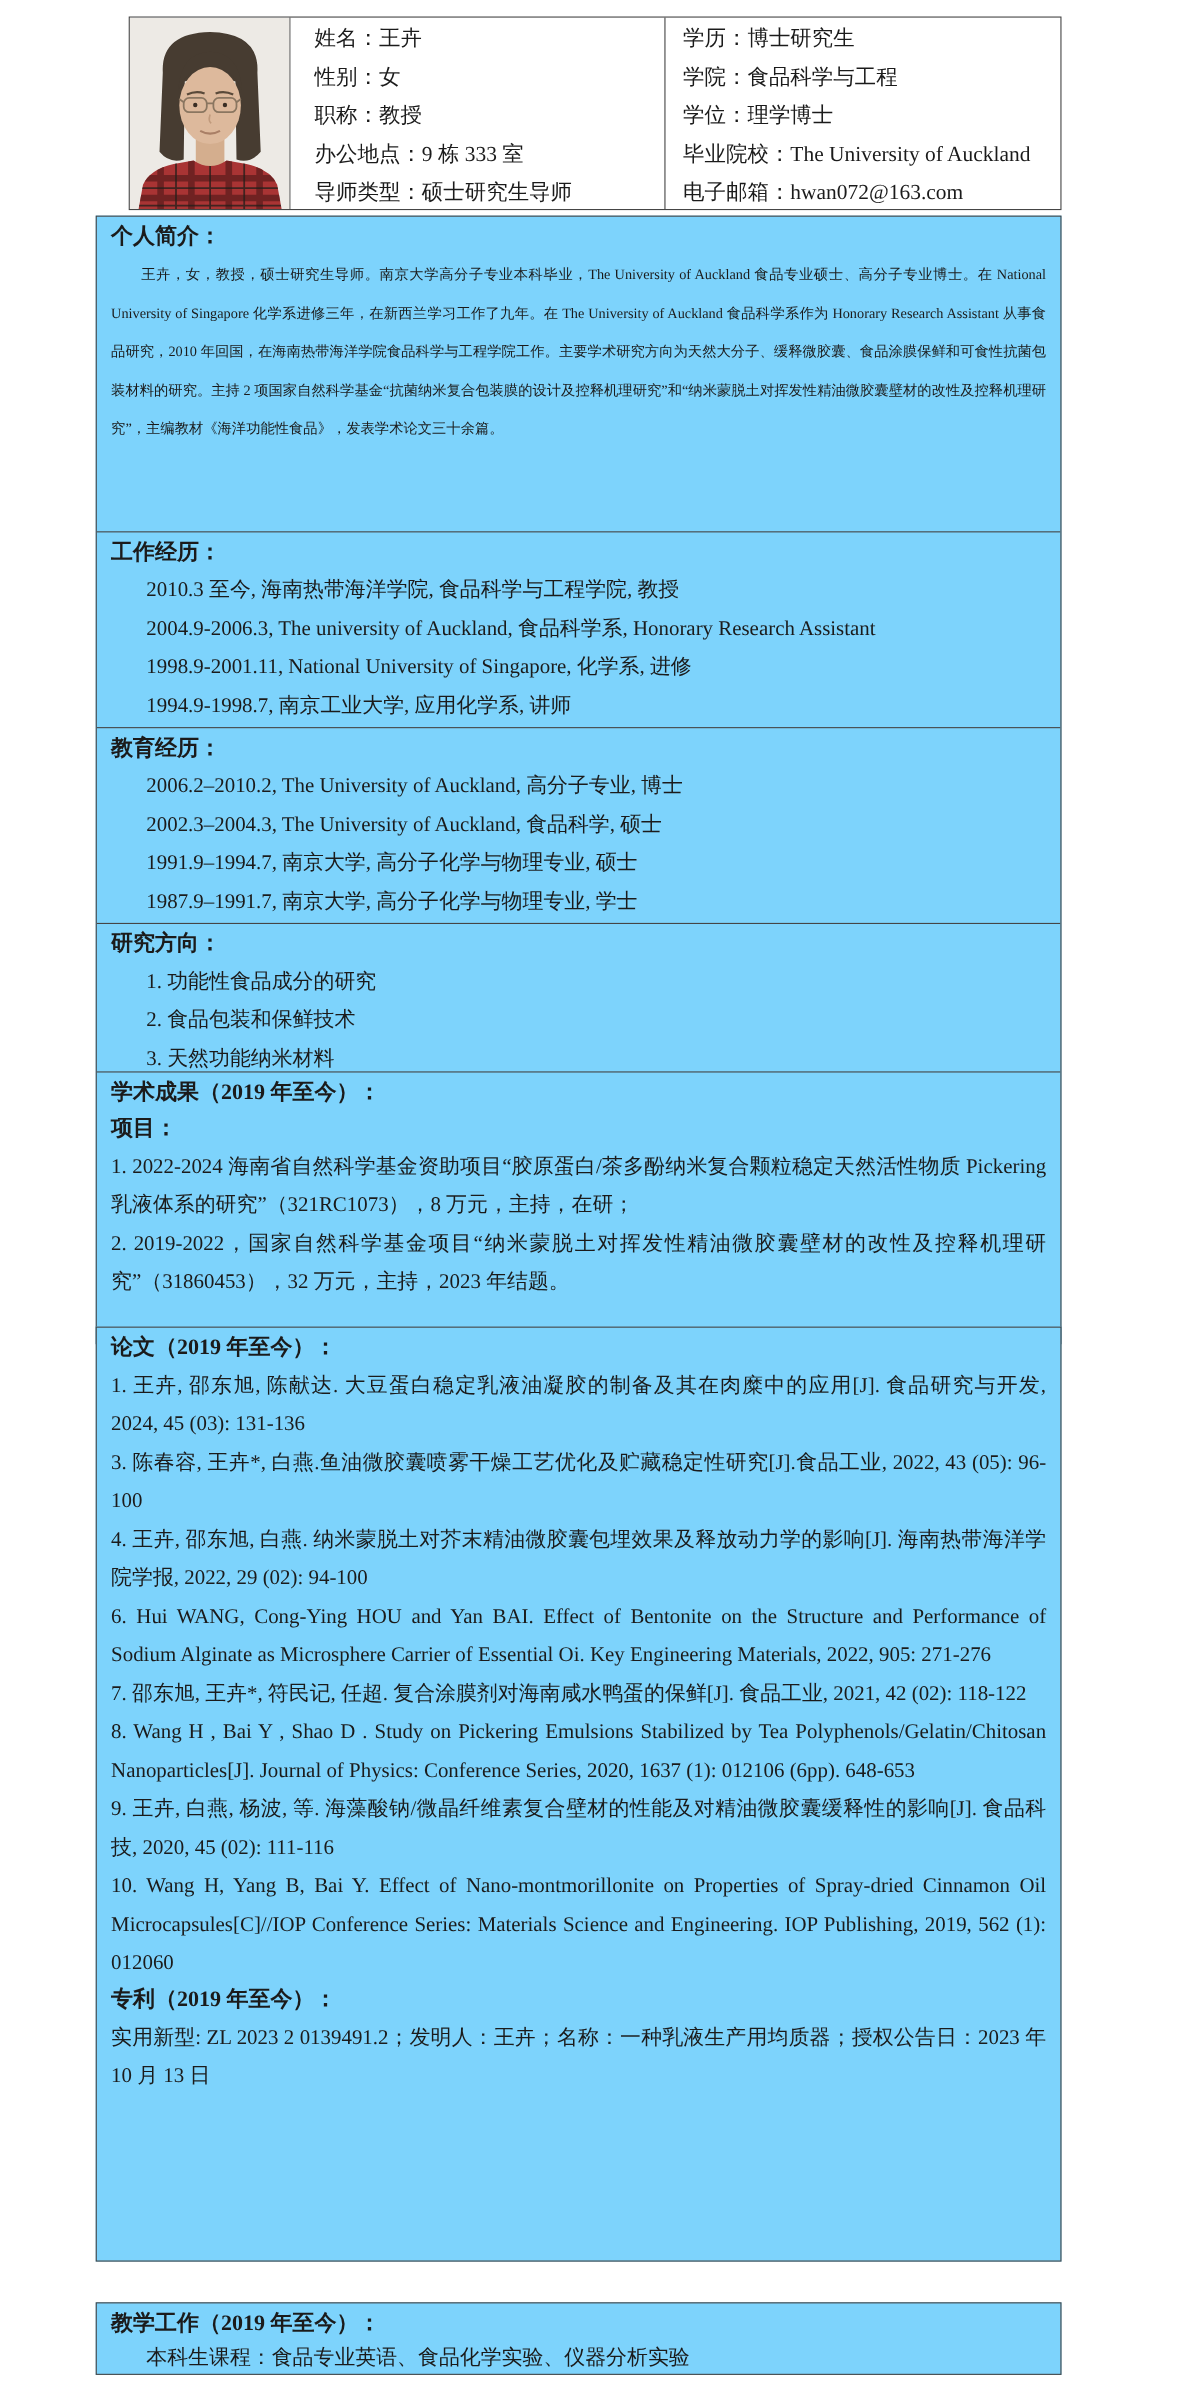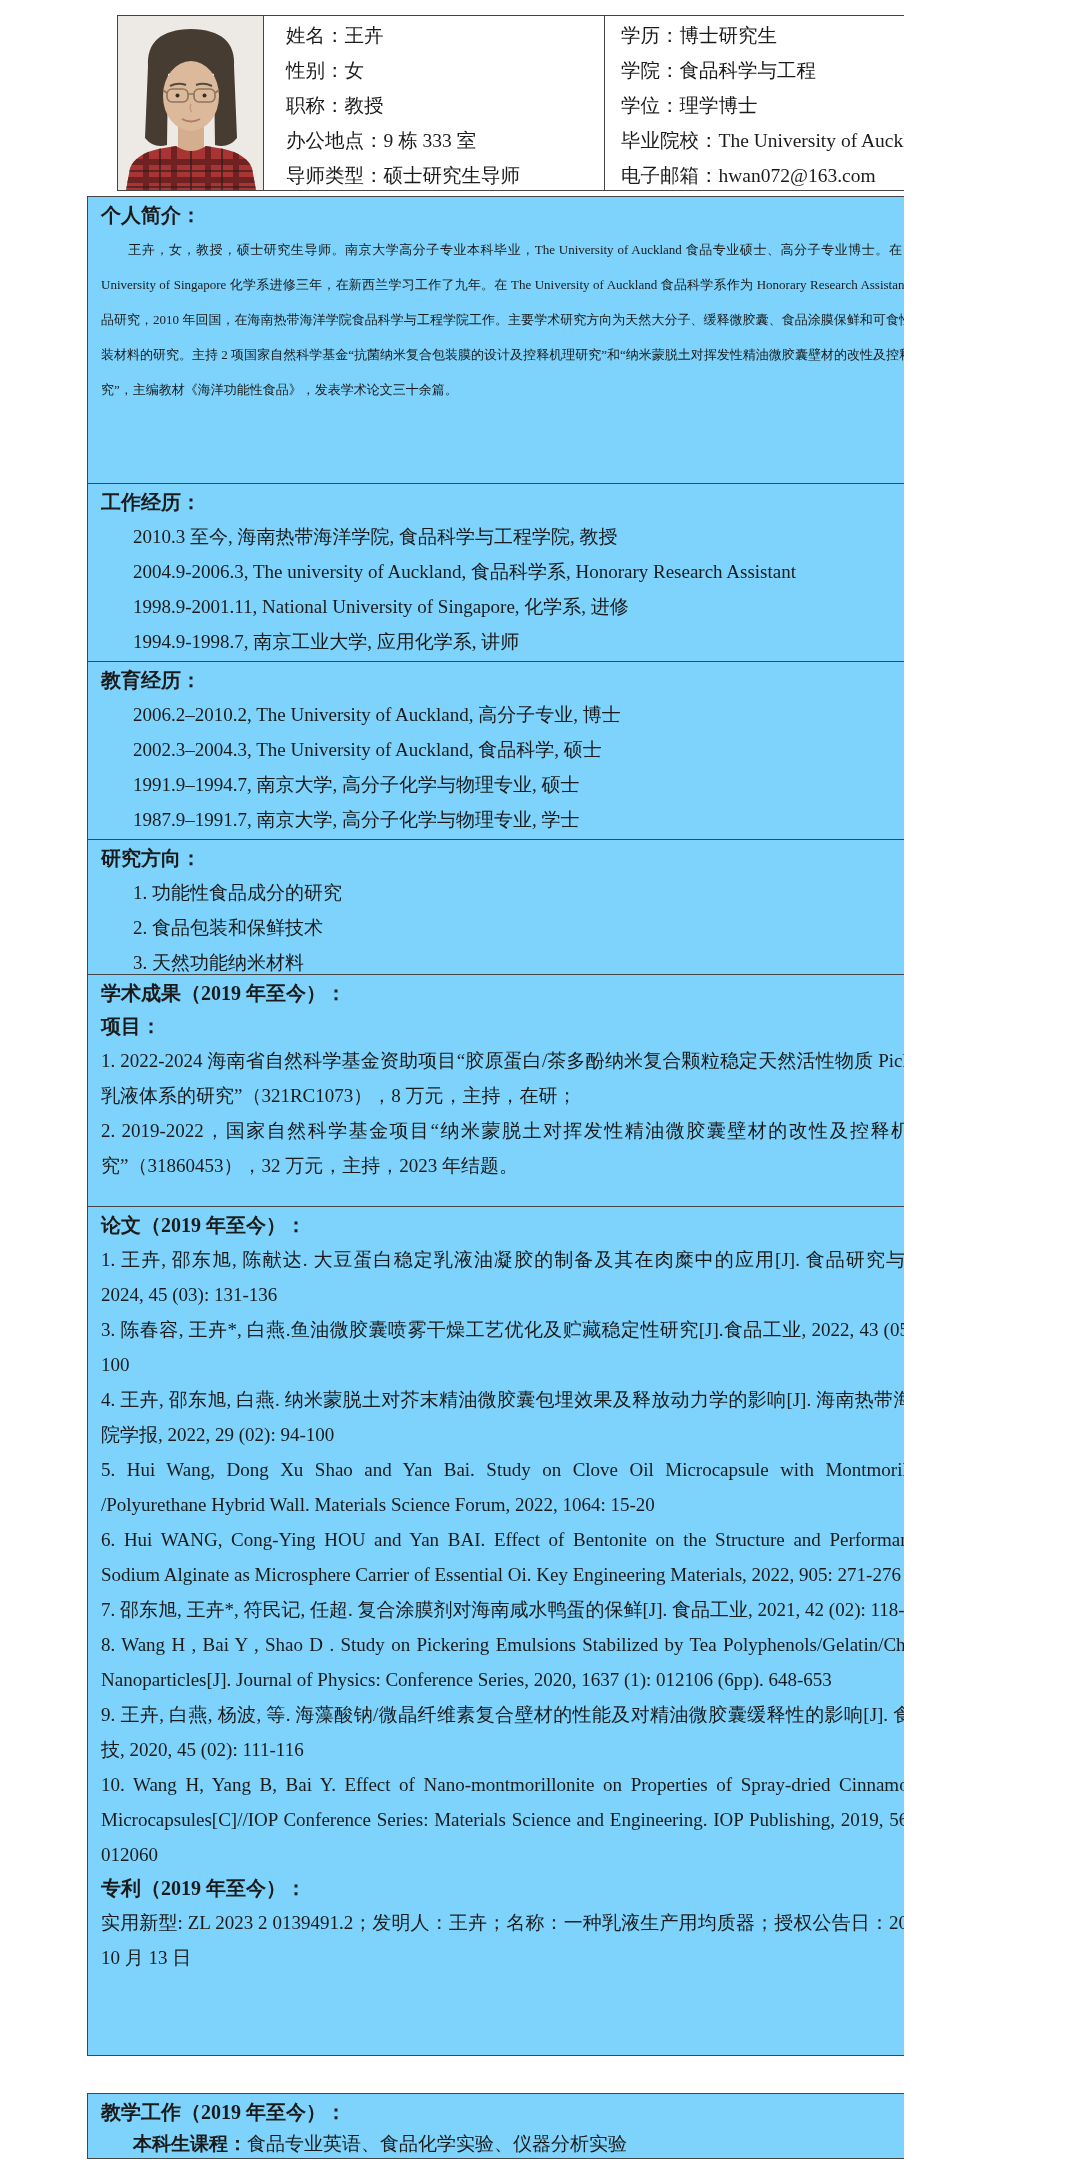--- a/index.html
+++ b/index.html
@@ -1,17 +1,17 @@
 <!DOCTYPE html>
 <html><head>
 <meta charset="utf-8">
 <title>Document</title>
 <style>
   html,body{margin:0;padding:0;background:#ffffff;}
-  .page{position:relative;width:904px;height:2165px;background:#ffffff;
+  .page{position:relative;width:1080px;height:2165px;background:#ffffff;
         font-family:"Liberation Serif","DejaVu Serif",serif;color:#1b1b1b;overflow:hidden;}
 
   
   .htable{position:absolute;left:117px;top:15px;width:848px;height:176px;
           border:1px solid #454545;display:flex;box-sizing:border-box;background:#fff;}
   .photo-cell{flex:0 0 146px;width:146px;border-right:1px solid #454545;box-sizing:border-box;overflow:hidden;}
   .col-mid{flex:0 0 341px;border-right:1px solid #454545;box-sizing:border-box;padding:2px 0 0 22px;}
   .col-right{flex:1;padding:2px 0 0 16px;}
   .irow{font-size:19.5px;line-height:35px;white-space:nowrap;}
 
@@ -27,21 +27,21 @@
   .s-intro{height:286px;}
   .s-work{height:178px;}
   .s-edu{height:178px;}
   .s-research{height:135px;}
   .s-achieve{height:249px;}
 
   .sec-title{font-weight:bold;font-size:20px;line-height:33px;}
   .line{font-size:19px;line-height:35px;margin-left:32px;}
   .para{font-size:13px;line-height:35px;text-align:justify;text-indent:2.1em;margin:0;}
   .pline{font-size:19px;line-height:35px;text-align:justify;}
-  .bold{font-weight:bold;}
+  .bold{font-weight:normal;}
   .box-inner{padding:2px 13px 0 13px;}
   #box3 .sec-title{line-height:32px;}
   #box3 .line{line-height:32px;}
 </style>
 </head>
 <body>
 
 <div class="page">
 
   <div class="htable">
@@ -132,21 +132,20 @@
       <div class="pline">2. 2019-2022，国家自然科学基金项目“纳米蒙脱土对挥发性精油微胶囊壁材的改性及控释机理研究”（31860453），32 万元，主持，2023 年结题。</div>
     </div>
   </div>
 
   <div class="box" id="box2">
     <div class="box-inner">
       <div class="sec-title">论文（2019 年至今）：</div>
       <div class="pline">1. 王卉, 邵东旭, 陈献达. 大豆蛋白稳定乳液油凝胶的制备及其在肉糜中的应用[J]. 食品研究与开发, 2024, 45 (03): 131-136</div>
       <div class="pline">3. 陈春容, 王卉*, 白燕.鱼油微胶囊喷雾干燥工艺优化及贮藏稳定性研究[J].食品工业, 2022, 43 (05): 96-100</div>
       <div class="pline">4. 王卉, 邵东旭, 白燕. 纳米蒙脱土对芥末精油微胶囊包埋效果及释放动力学的影响[J]. 海南热带海洋学院学报, 2022, 29 (02): 94-100</div>
-      <div class="pline">5. Hui Wang, Dong Xu Shao and Yan Bai. Study on Clove Oil Microcapsule with Montmorillonite /Polyurethane Hybrid Wall. Materials Science Forum, 2022, 1064: 15-20</div>
       <div class="pline">6. Hui WANG, Cong-Ying HOU and Yan BAI. Effect of Bentonite on the Structure and Performance of Sodium Alginate as Microsphere Carrier of Essential Oi. Key Engineering Materials, 2022, 905: 271-276</div>
       <div class="pline">7. 邵东旭, 王卉*, 符民记, 任超. 复合涂膜剂对海南咸水鸭蛋的保鲜[J]. 食品工业, 2021, 42 (02): 118-122</div>
       <div class="pline">8. Wang H , Bai Y , Shao D . Study on Pickering Emulsions Stabilized by Tea Polyphenols/Gelatin/Chitosan Nanoparticles[J]. Journal of Physics: Conference Series, 2020, 1637 (1): 012106 (6pp). 648-653</div>
       <div class="pline">9. 王卉, 白燕, 杨波, 等. 海藻酸钠/微晶纤维素复合壁材的性能及对精油微胶囊缓释性的影响[J]. 食品科技, 2020, 45 (02): 111-116</div>
       <div class="pline">10. Wang H, Yang B, Bai Y. Effect of Nano-montmorillonite on Properties of Spray-dried Cinnamon Oil Microcapsules[C]//IOP Conference Series: Materials Science and Engineering. IOP Publishing, 2019, 562 (1): 012060</div>
       <div class="sec-title">专利（2019 年至今）：</div>
       <div class="pline">实用新型: ZL 2023 2 0139491.2；发明人：王卉；名称：一种乳液生产用均质器；授权公告日：2023 年 10 月 13 日</div>
     </div>
   </div>
 

